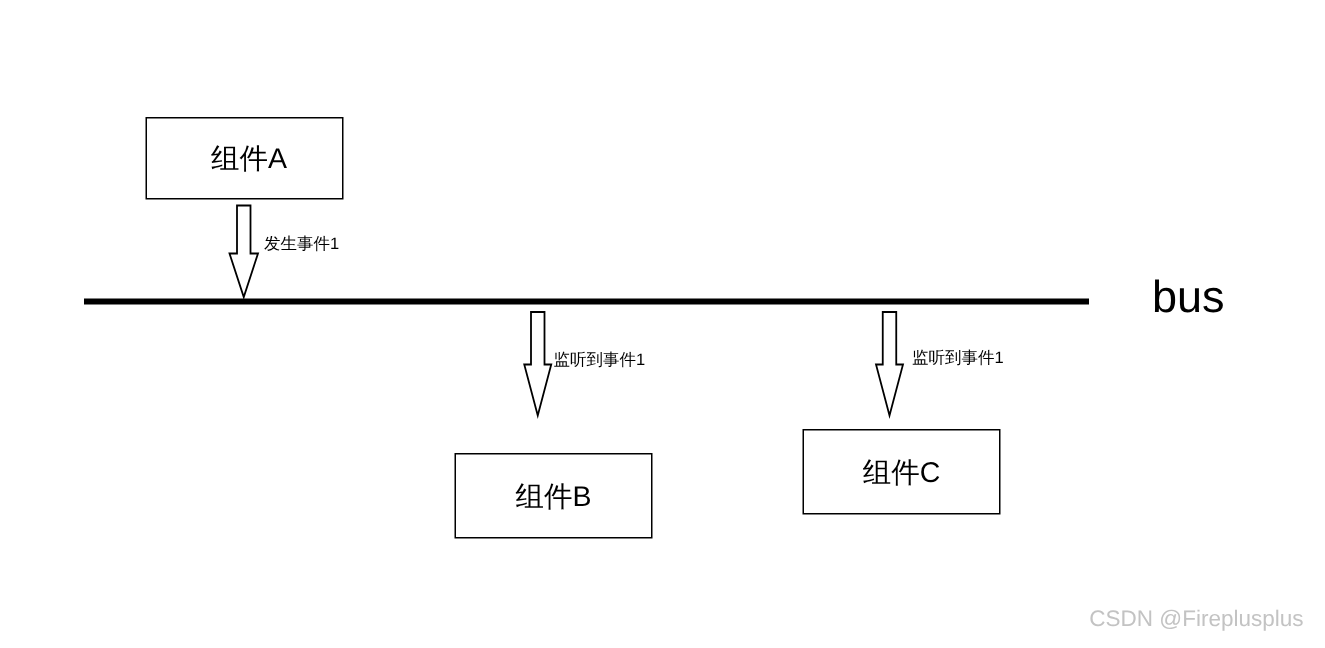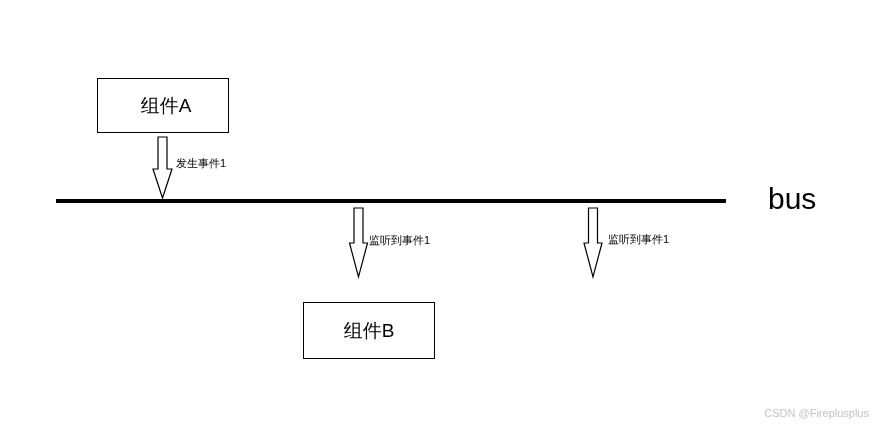--- a/index.html
+++ b/index.html
@@ -58,21 +58,21 @@
     line-height: 18px;
     white-space: nowrap;
     color: var(--line-color);
   }
   .edge-label-1 { left: 176px; top: 154px; }
   .edge-label-2 { left: 369px; top: 231px; }
   .edge-label-3 { left: 608px; top: 230px; }
   .watermark {
     position: absolute;
     right: 14px; top: 404px;
-    font-size: 11px;
+    font-size: 15px;
     line-height: 18px;
     color: var(--watermark-color);
   }
 </style>
 </head>
 <body>
 
 <div class="canvas">
 
   <svg class="arrows-layer" viewBox="0 0 883 432" xmlns="http://www.w3.org/2000/svg">
@@ -92,16 +92,19 @@
   <div class="bus-label">bus</div>
 
   <div class="edge-label edge-label-2">监听到事件1</div>
 
   <div class="edge-label edge-label-3">监听到事件1</div>
 
   <div class="node node-b">
     <span class="node-label">组件B</span>
   </div>
 
+  <div class="node node-c">
+    <span class="node-label">组件C</span>
+  </div>
 
   <div class="watermark">CSDN @Fireplusplus</div>
 
 </div>
 
 </body></html>

